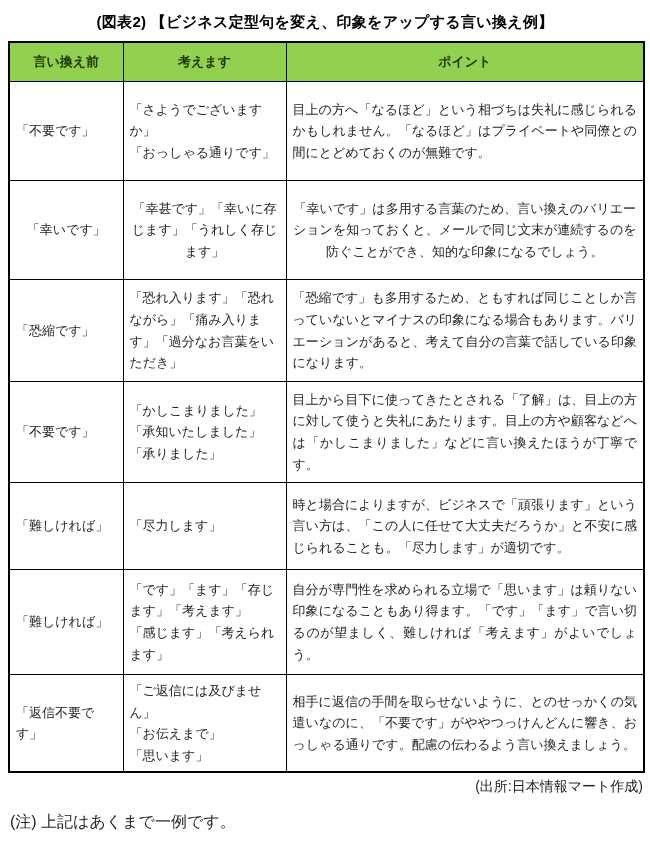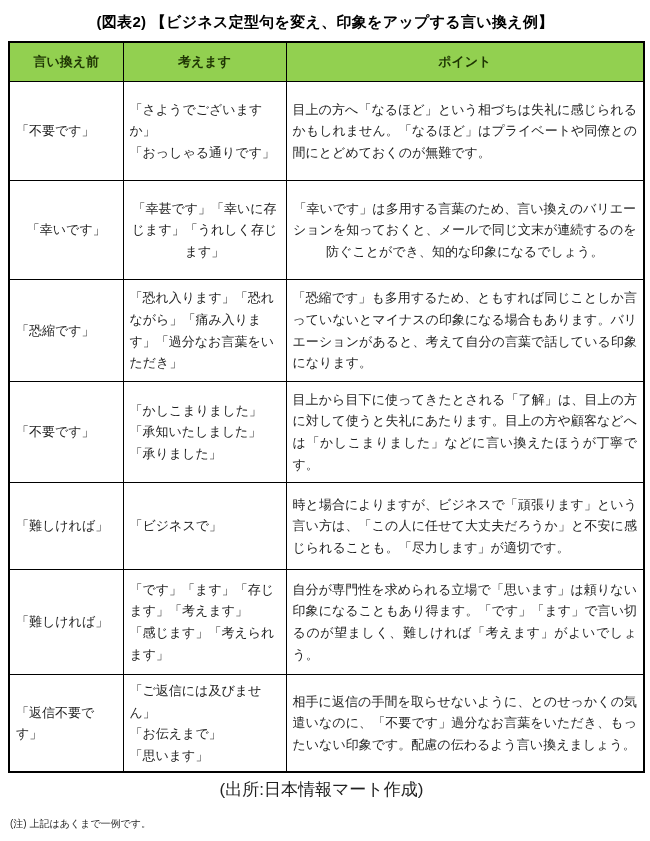--- a/index.html
+++ b/index.html
@@ -37,26 +37,26 @@
   td.cell-point{text-align:justify;}
   
   tbody tr:nth-child(1) td{height:88px;}
   tbody tr:nth-child(2) td{height:88px;text-align:center;}
   tbody tr:nth-child(3) td{height:91px;}
   tbody tr:nth-child(4) td{height:90px;}
   tbody tr:nth-child(5) td{height:76px;}
   tbody tr:nth-child(6) td{height:94px;}
   tbody tr:nth-child(7) td{height:85px;}
   .source-line{
-    width:643px;text-align:center;
-    font-size:17px;margin-top:5px;
+    width:643px;text-align:right;
+    font-size:14px;margin-top:5px;
   }
   .note-line{
     margin:16px 0 0 10px;
-    font-size:10px;
+    font-size:16px;
   }
 </style>
 </head>
 <body>
 
 <div class="page">
 
   <div class="title">(図表2) 【ビジネス定型句を変え、印象をアップする言い換え例】</div>
 
   <table class="rewrite-table">
@@ -95,37 +95,37 @@
   <tr>
     <td class="cell-before">「不要です」</td>
     <td class="cell-after">「かしこまりました」
 「承知いたしました」
 「承りました」</td>
     <td class="cell-point">目上から目下に使ってきたとされる「了解」は、目上の方に対して使うと失礼にあたります。目上の方や顧客などへは「かしこまりました」などに言い換えたほうが丁寧です。</td>
   </tr>
 
   <tr>
     <td class="cell-before">「難しければ」</td>
-    <td class="cell-after">「ビジネスで」</td>
+    <td class="cell-after">「尽力します」</td>
     <td class="cell-point">時と場合によりますが、ビジネスで「頑張ります」という言い方は、「この人に任せて大丈夫だろうか」と不安に感じられることも。「尽力します」が適切です。</td>
   </tr>
 
   <tr>
     <td class="cell-before">「難しければ」</td>
     <td class="cell-after">「です」「ます」「存じます」「考えます」
 「感じます」「考えられます」</td>
     <td class="cell-point">自分が専門性を求められる立場で「思います」は頼りない印象になることもあり得ます。「です」「ます」で言い切るのが望ましく、難しければ「考えます」がよいでしょう。</td>
   </tr>
 
   <tr>
     <td class="cell-before">「返信不要です」</td>
     <td class="cell-after">「ご返信には及びません」
 「お伝えまで」
 「思います」</td>
-    <td class="cell-point">相手に返信の手間を取らせないように、とのせっかくの気遣いなのに、「不要です」過分なお言葉をいただき、もったいない印象です。配慮の伝わるよう言い換えましょう。</td>
+    <td class="cell-point">相手に返信の手間を取らせないように、とのせっかくの気遣いなのに、「不要です」がややつっけんどんに響き、おっしゃる通りです。配慮の伝わるよう言い換えましょう。</td>
   </tr>
 </tbody>
   </table>
 
   <div class="source-line">(出所:日本情報マート作成)</div>
 
   <div class="note-line">(注) 上記はあくまで一例です。</div>
 
 </div>
 

